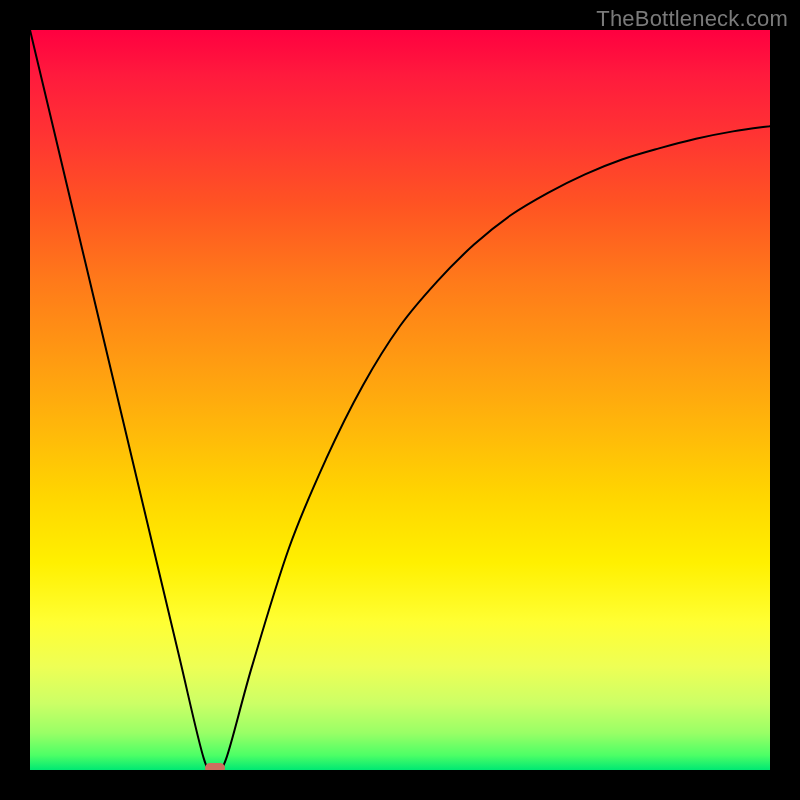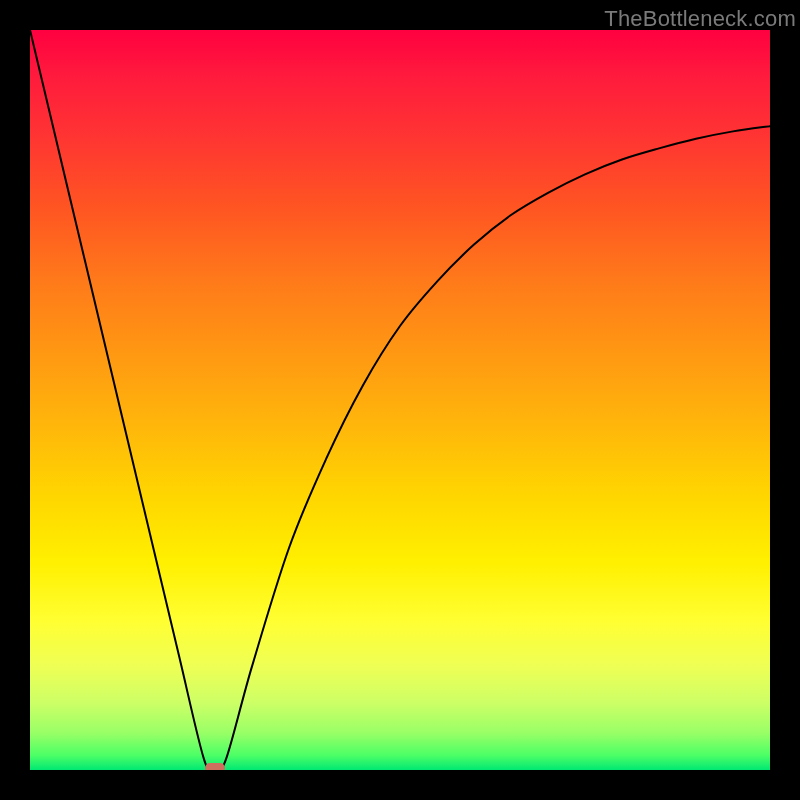--- a/index.html
+++ b/index.html
@@ -53,21 +53,21 @@
     pointer-events: none;
   }
   .marker {
     position: absolute;
     background: #cc6f5f;
     border-radius: 6px;
   }
   .watermark {
     position: absolute;
     top: 6px;
-    right: 4px;
+    right: 12px;
     color: #7a7a7a;
     font-size: 22px;
     letter-spacing: 0.2px;
     user-select: none;
   }
 </style>
 </head>
 <body>
 
 <div class="frame">

